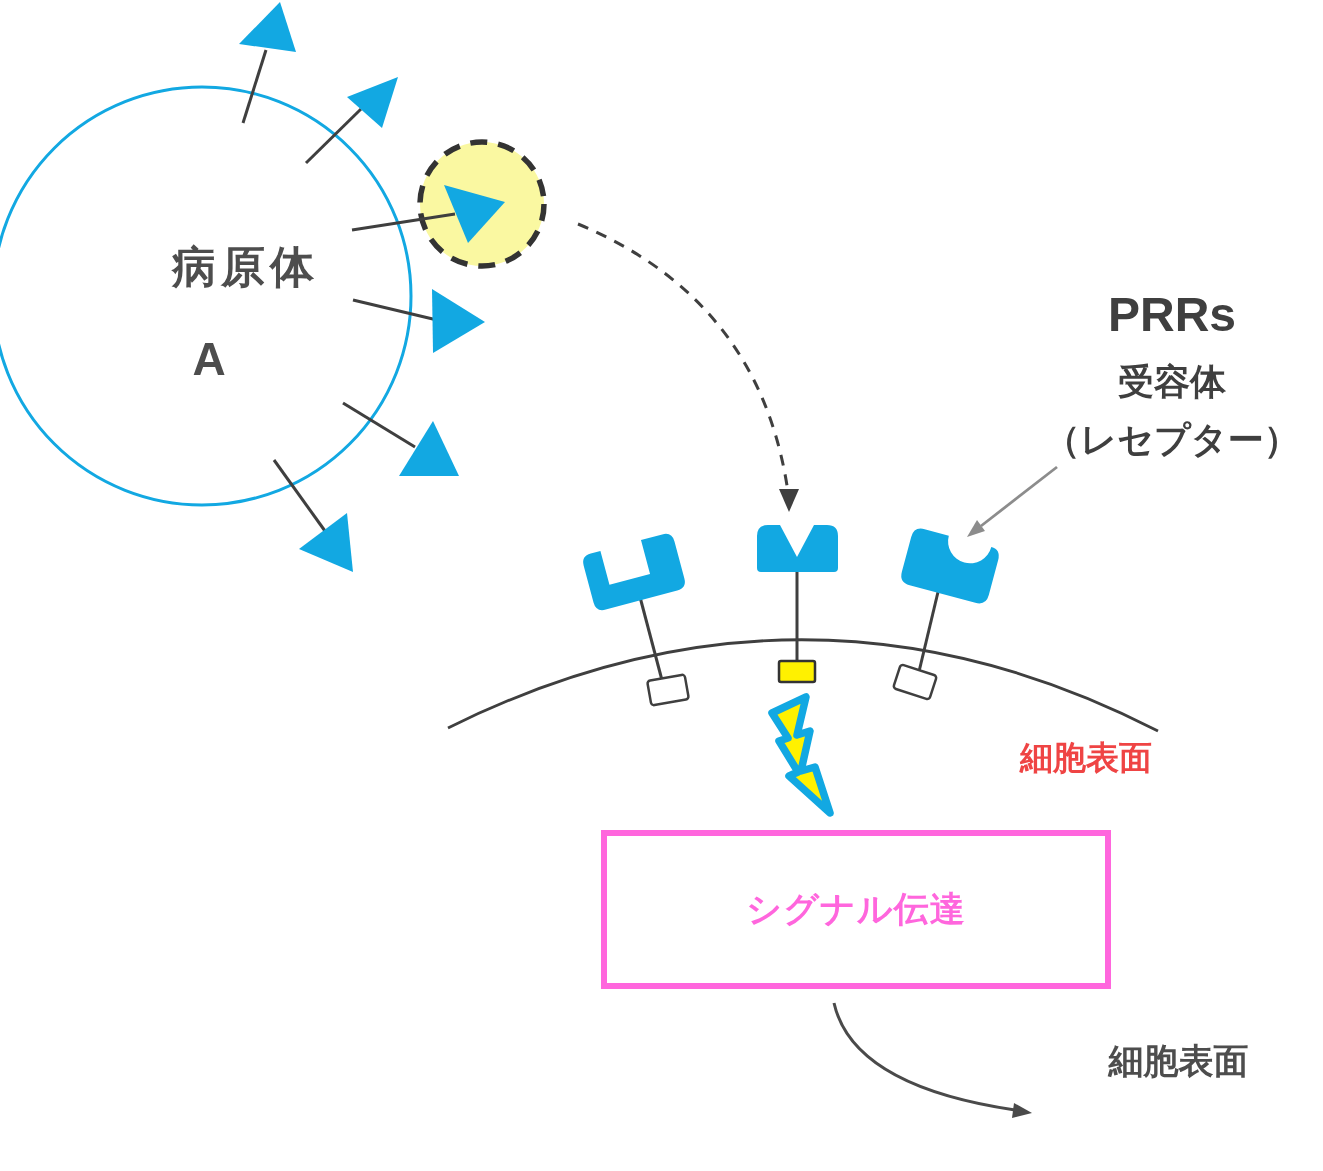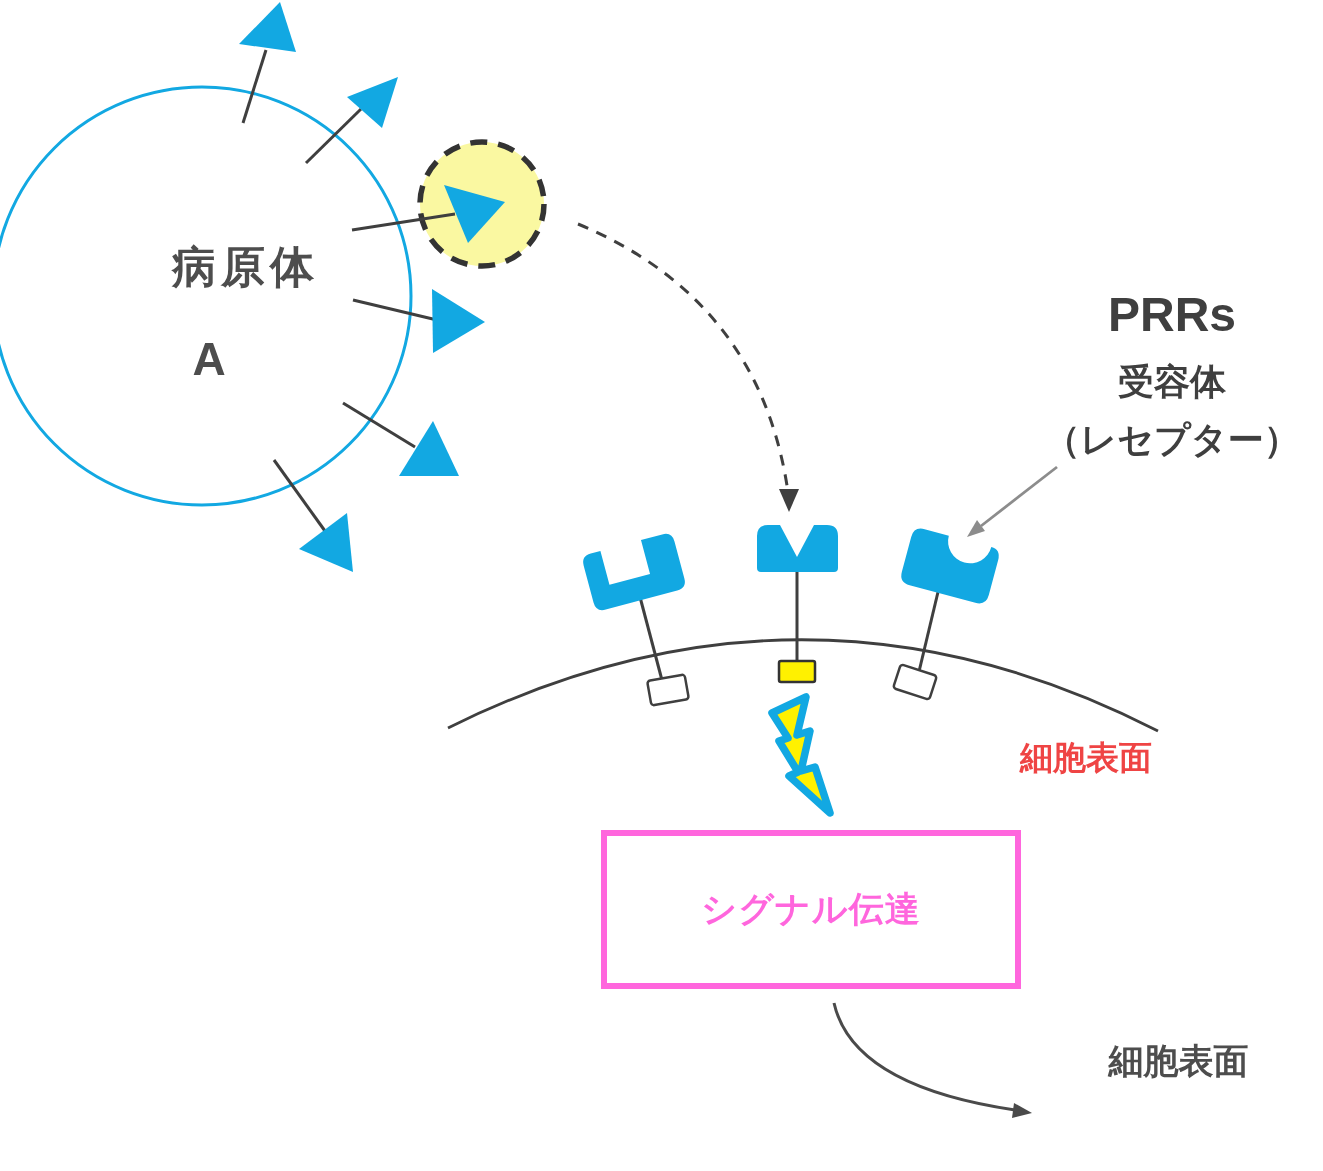--- a/index.html
+++ b/index.html
@@ -24,21 +24,21 @@
   .pamps-label{left:564px;top:110px;font-size:54px;color:#3F3F3F;}
   .prrs-title{left:1032px;top:289px;width:280px;font-size:48px;color:#3F3F3F;}
   .prrs-jp{left:1032px;top:362px;width:280px;font-size:36px;color:#3F3F3F;}
   .prrs-jp2{left:1032px;top:420px;width:280px;font-size:36px;color:#3F3F3F;}
   .cell-surface{left:1020px;top:740px;font-size:33px;color:#ef4444;}
   .outcome-1{left:1056px;top:1042px;width:245px;font-size:35px;}
   .outcome-2{left:1056px;top:1106px;width:245px;font-size:35px;}
   .signal-box{
     position:absolute;
     left:601px;top:830px;
-    width:420px;height:159px;
+    width:510px;height:159px;
     box-sizing:border-box;
     border:6px solid #FF66DD;
     background:#ffffff;
     display:flex;flex-direction:column;
     align-items:center;justify-content:center;
     gap:20px;
   }
   .signal-line{
     font-weight:bold;
     font-size:35px;

